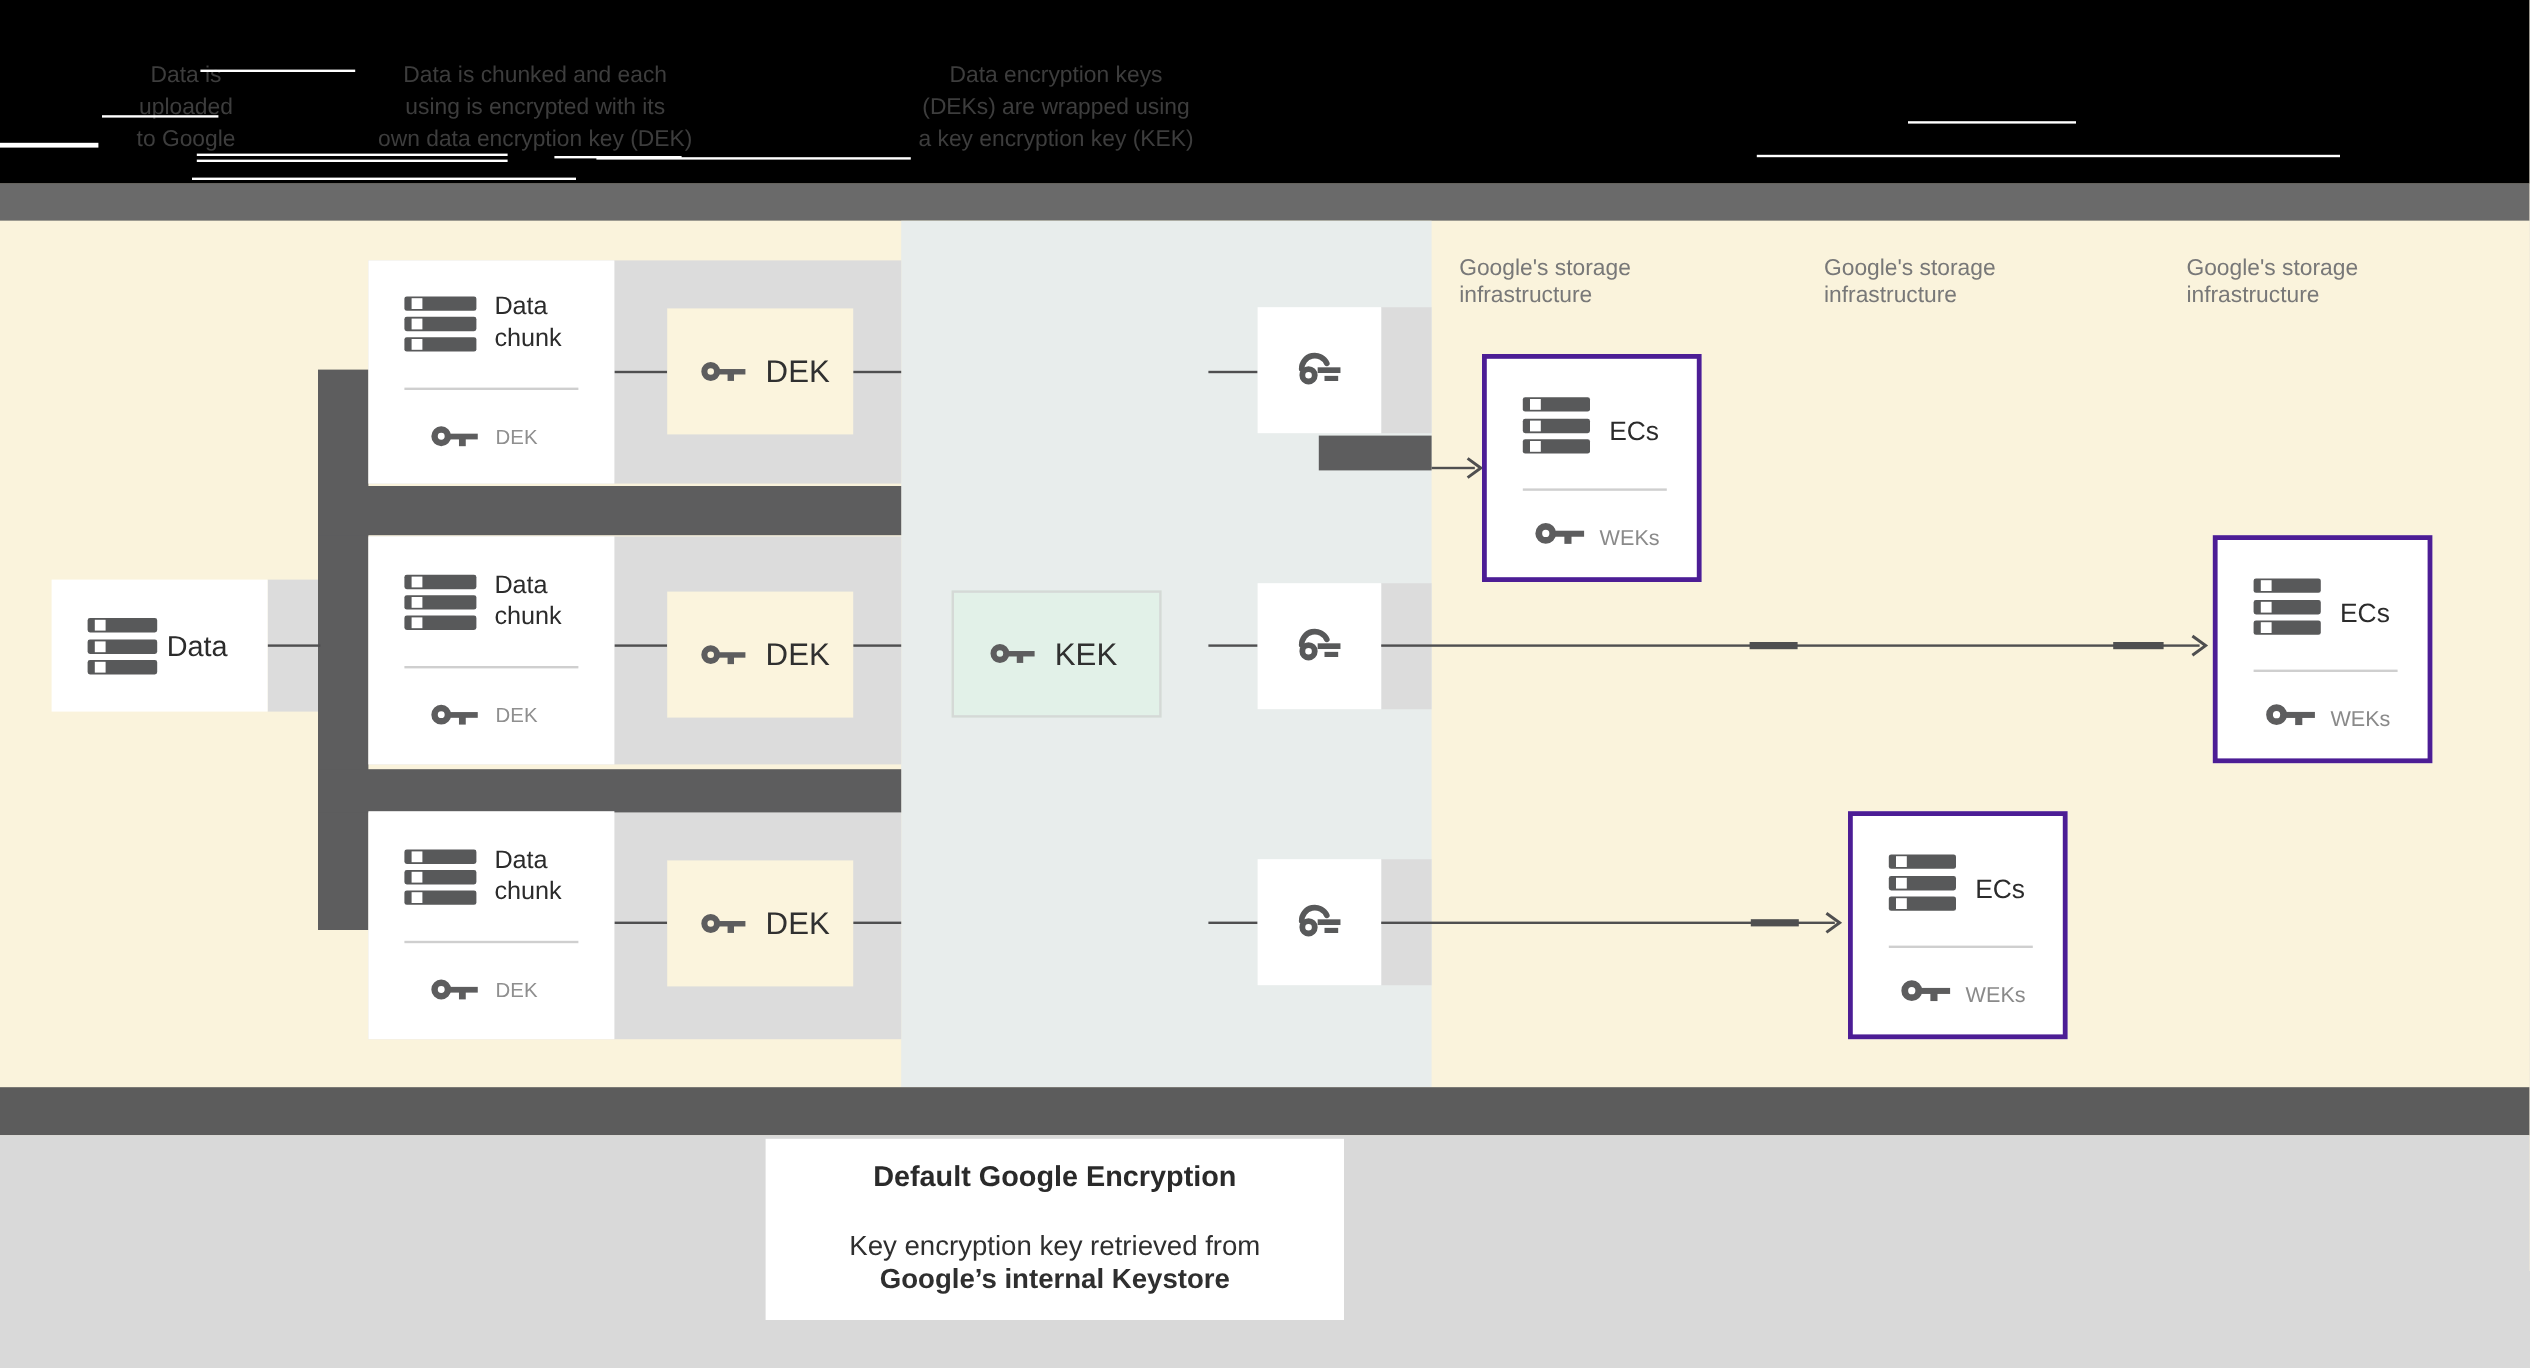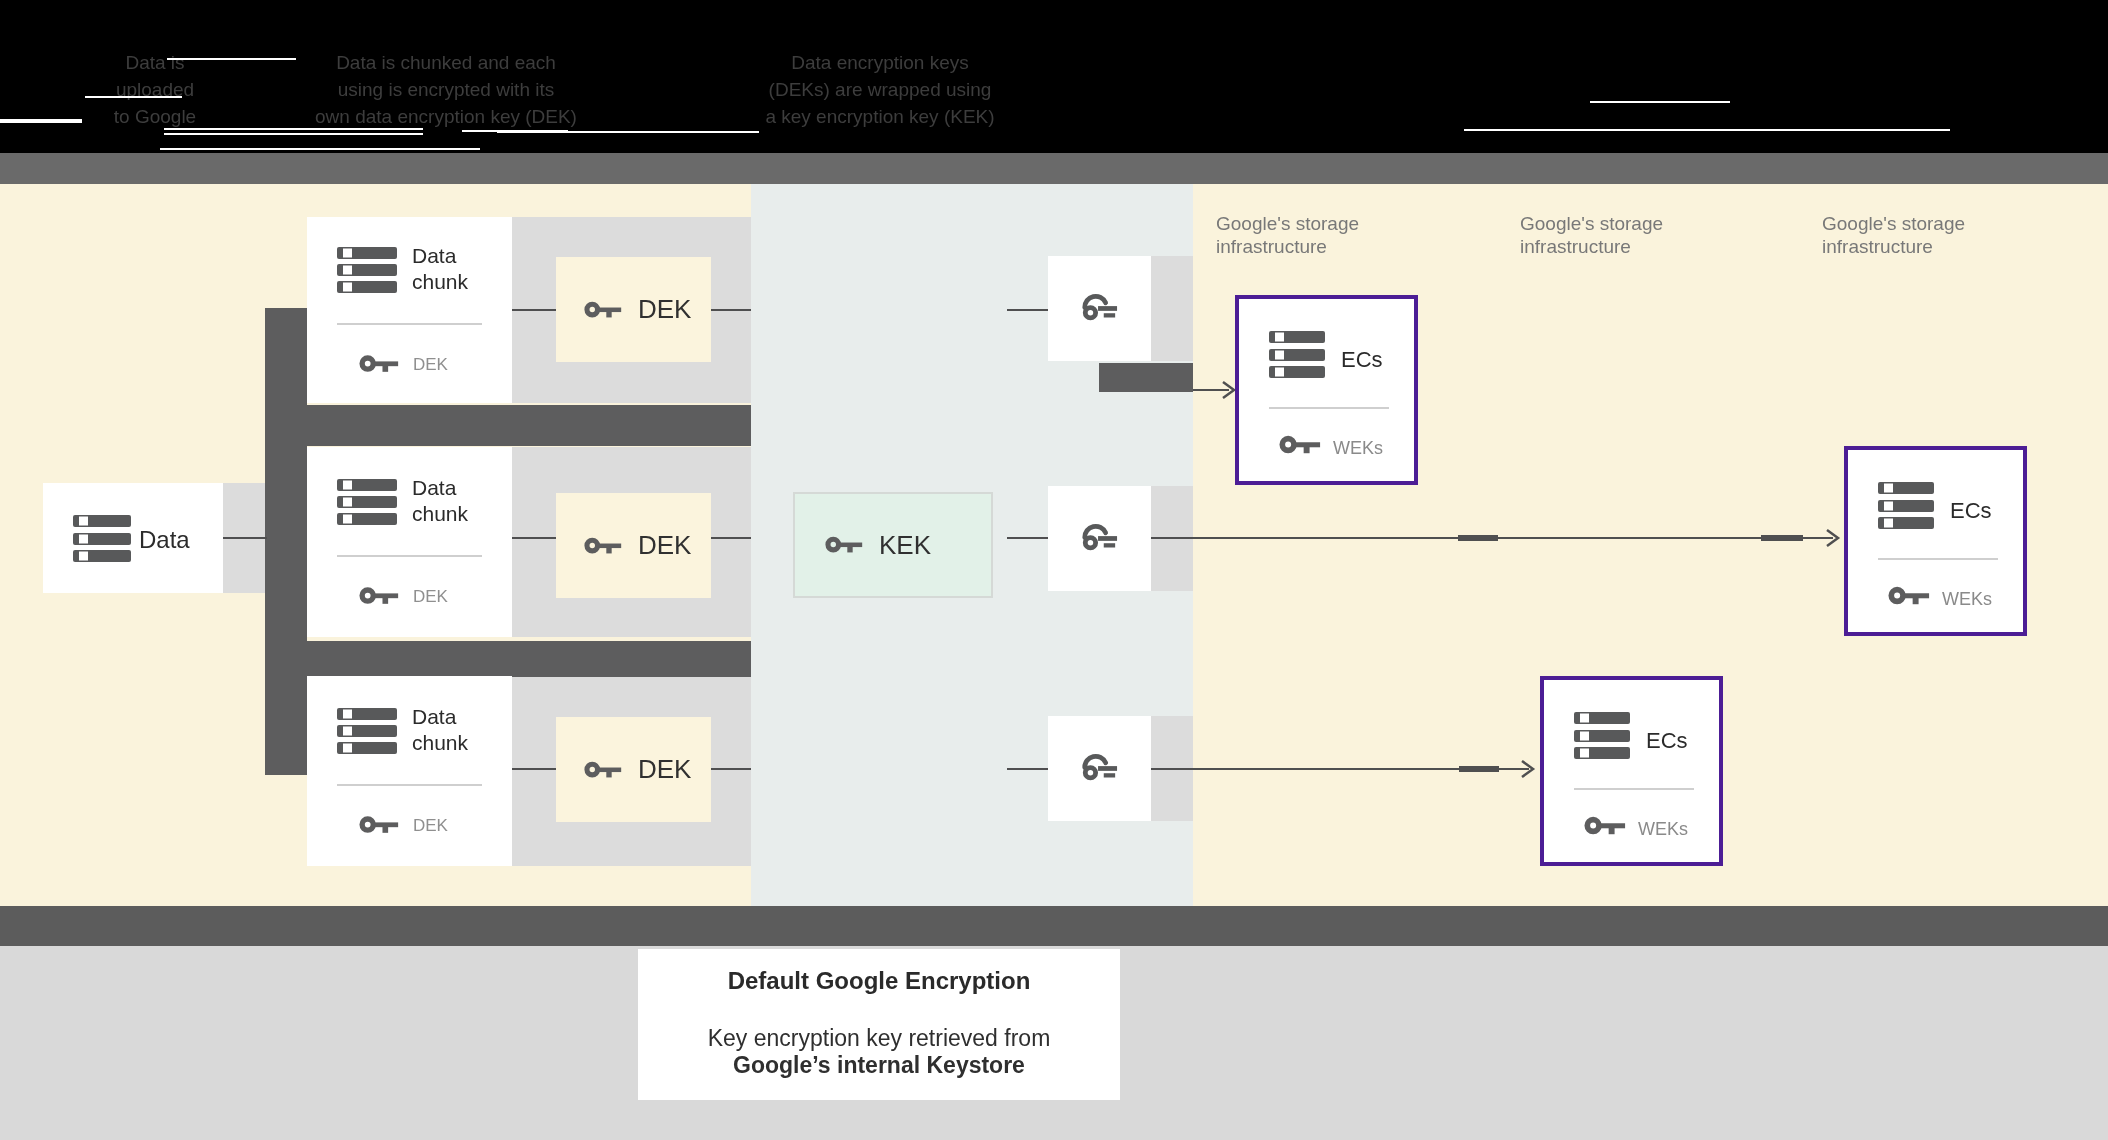--- a/index.html
+++ b/index.html
@@ -182,21 +182,21 @@
   </div>
   <div class="abs dekbox" style="left:556px;top:717px;width:155px;height:105px;">
     <svg width="38" height="20" viewBox="0 0 46 23">
       <path fill-rule="evenodd" fill="#5d5d5e" d="M10 1.5 a9.5 9.5 0 1 0 0 19 a9.5 9.5 0 1 0 0-19 Z M10 7.7 a3.3 3.3 0 1 1 0 6.6 a3.3 3.3 0 1 1 0-6.6 Z"></path>
       <rect x="18" y="8.5" width="27" height="5.5" fill="#5d5d5e"></rect>
       <rect x="27" y="13" width="6.5" height="7.5" fill="#5d5d5e"></rect>
     </svg>
     <span class="keylabel">DEK</span>
   </div>
 
-  <div class="abs kekbox" style="left:793px;top:492px;width:200px;height:106px;">
+  <div class="abs kekbox" style="left:793px;top:492px;width:175px;height:106px;">
     <svg width="38" height="20" viewBox="0 0 46 23">
       <path fill-rule="evenodd" fill="#5d5d5e" d="M10 1.5 a9.5 9.5 0 1 0 0 19 a9.5 9.5 0 1 0 0-19 Z M10 7.7 a3.3 3.3 0 1 1 0 6.6 a3.3 3.3 0 1 1 0-6.6 Z"></path>
       <rect x="18" y="8.5" width="27" height="5.5" fill="#5d5d5e"></rect>
       <rect x="27" y="13" width="6.5" height="7.5" fill="#5d5d5e"></rect>
     </svg>
     <span class="keylabel">KEK</span>
   </div>
 
   <div class="abs wbox" style="left:1048px;top:256px;width:103px;height:105px;">
     <svg class="abs" style="left:32px;top:37px;" width="38" height="30" viewBox="0 0 40 31">

